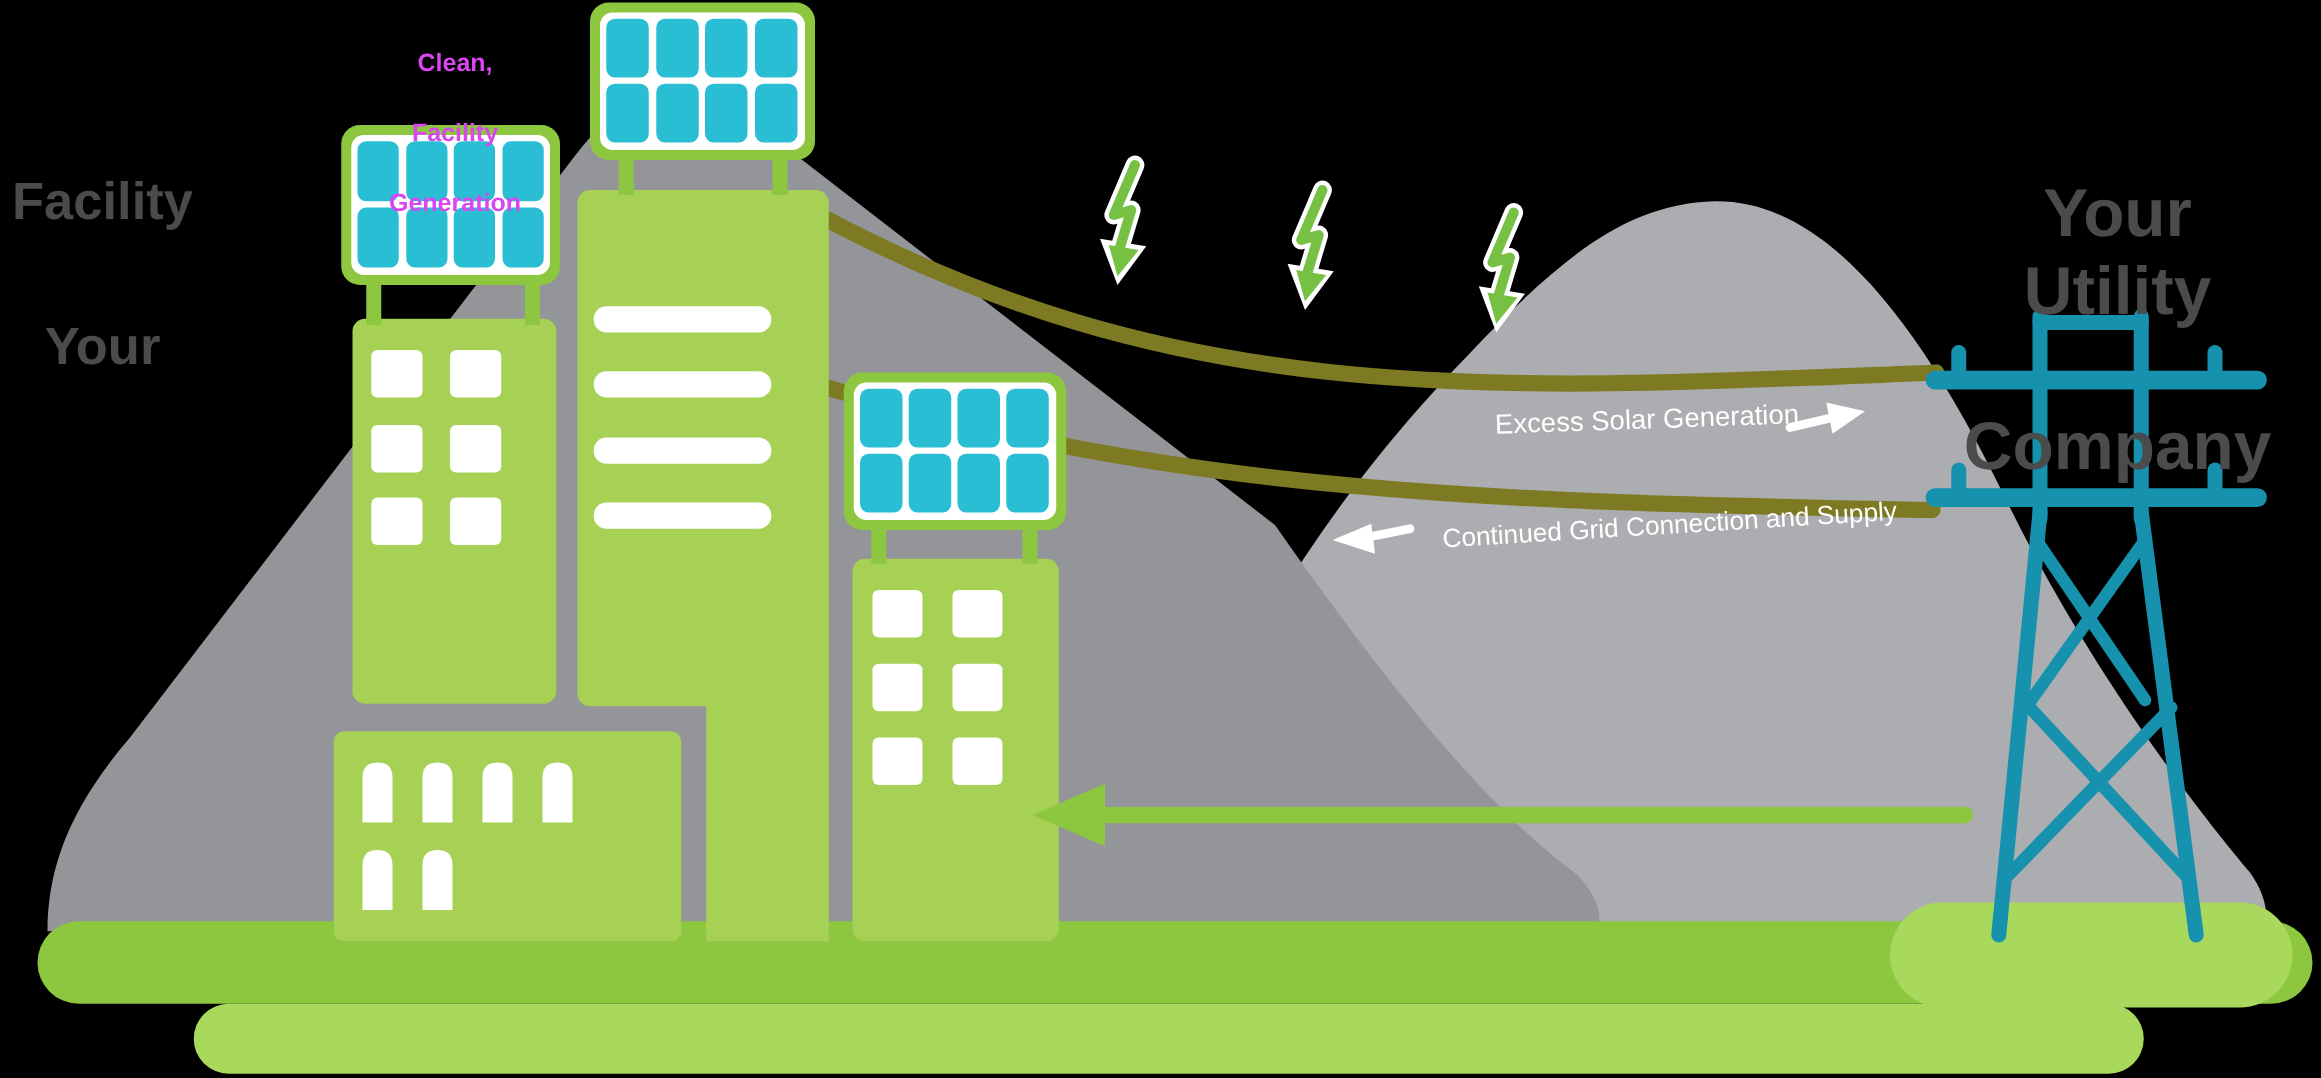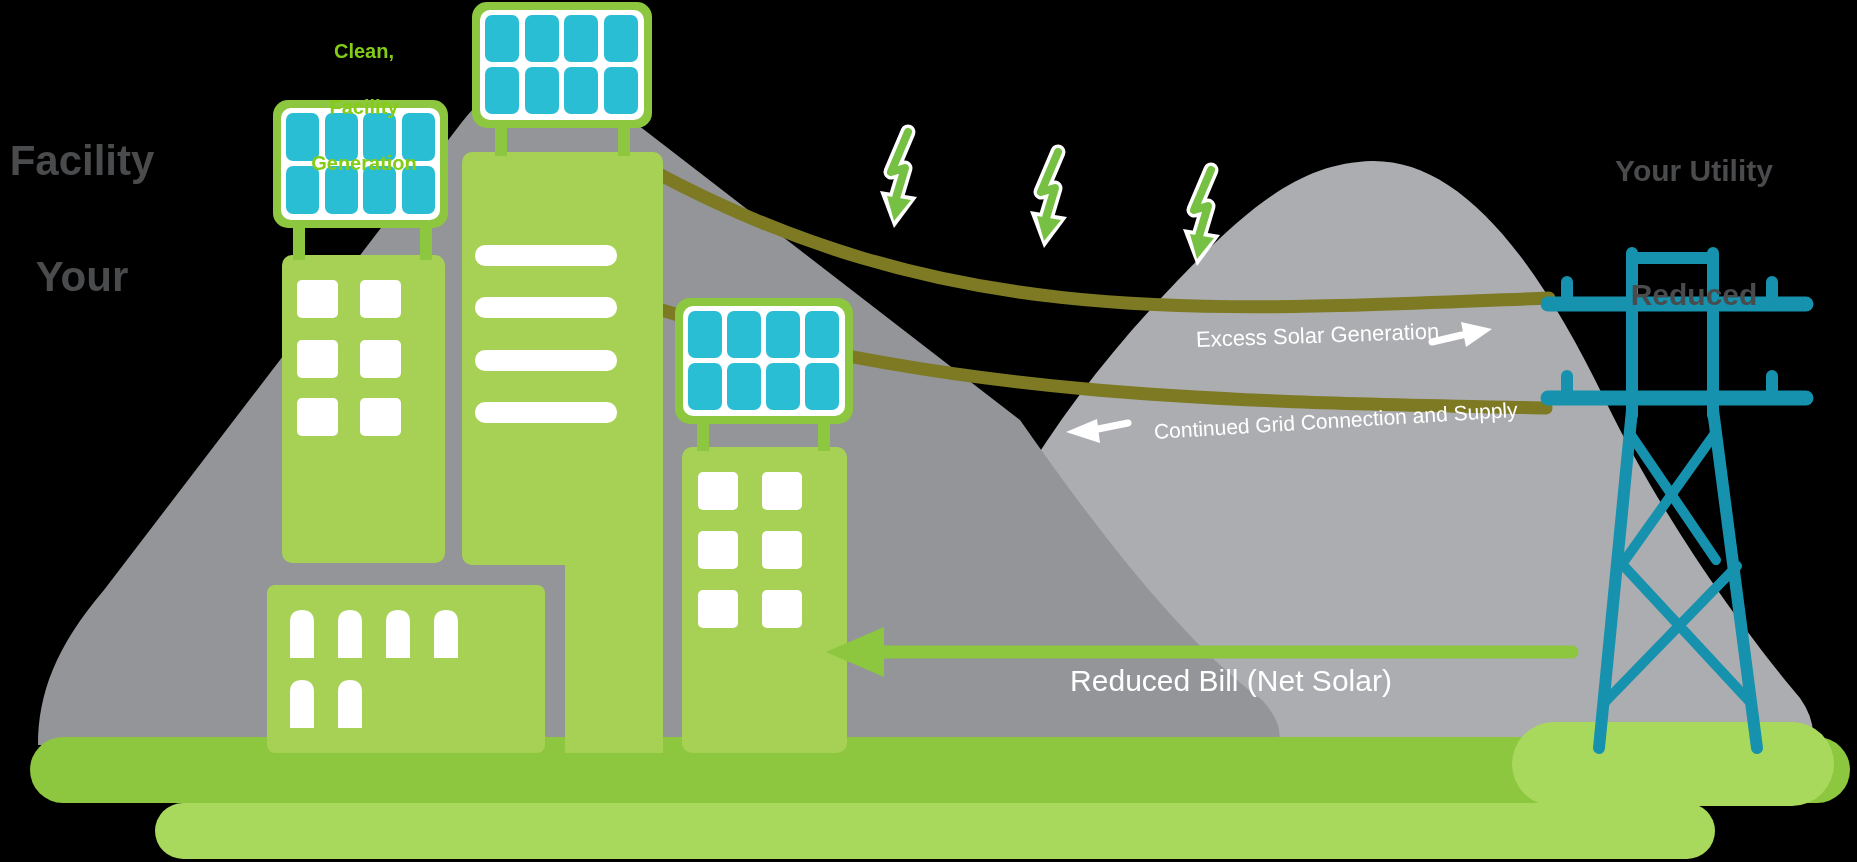--- a/index.html
+++ b/index.html
@@ -4,22 +4,22 @@
 <style>
   html,body{margin:0;padding:0;background:#000;}
   body{width:1857px;height:862px;position:relative;overflow:hidden;
        font-family:"Liberation Sans", sans-serif;}
   #stage{position:absolute;left:0;top:0;width:1857px;height:862px;}
   svg{position:absolute;left:0;top:0;}
   .txt{position:absolute;white-space:pre-line;}
   .heading{font-weight:bold;color:#4A4B4D;text-align:center;}
   #facility-label{left:0px;top:74px;width:164px;font-size:42px;line-height:58px;}
   #rooftop-label{left:293px;top:9px;width:142px;font-size:20px;line-height:28px;
-                 color:#84cc16;text-align:center;font-weight:bold;}
-  #utility-label{left:1562px;top:78px;width:264px;font-size:30px;line-height:62px;}
+                 color:#d946ef;text-align:center;font-weight:bold;}
+  #utility-label{left:1562px;top:78px;width:264px;font-size:54px;line-height:62px;}
   .flow-label{color:#fff;white-space:nowrap;}
   #excess-label{left:1196px;top:327px;font-size:22px;transform:rotate(-2deg);transform-origin:left center;}
   #continued-label{left:1154px;top:420px;font-size:21px;transform:rotate(-3.5deg);transform-origin:left center;}
   #reduced-label{left:1054px;top:664px;width:354px;font-size:30px;text-align:center;}
   .win{fill:#FFFFFF;}
 </style>
 </head>
 <body>
 
 <div id="stage">
@@ -193,22 +193,21 @@
 </div>
 
 <div class="txt" id="rooftop-label">
   <div>Clean,</div>
   <div>Facility</div>
   <div>Generation</div>
 </div>
 
 <div class="txt heading" id="utility-label">
   <div>Your Utility</div>
-  <div>Reduced</div>
+  <div>Company</div>
 </div>
 
 <div class="txt flow-label" id="excess-label">Excess Solar Generation</div>
 
 <div class="txt flow-label" id="continued-label">Continued Grid Connection and Supply</div>
 
-<div class="txt flow-label" id="reduced-label">Reduced Bill (Net Solar)</div>
 
 </div>
 
 </body></html>

